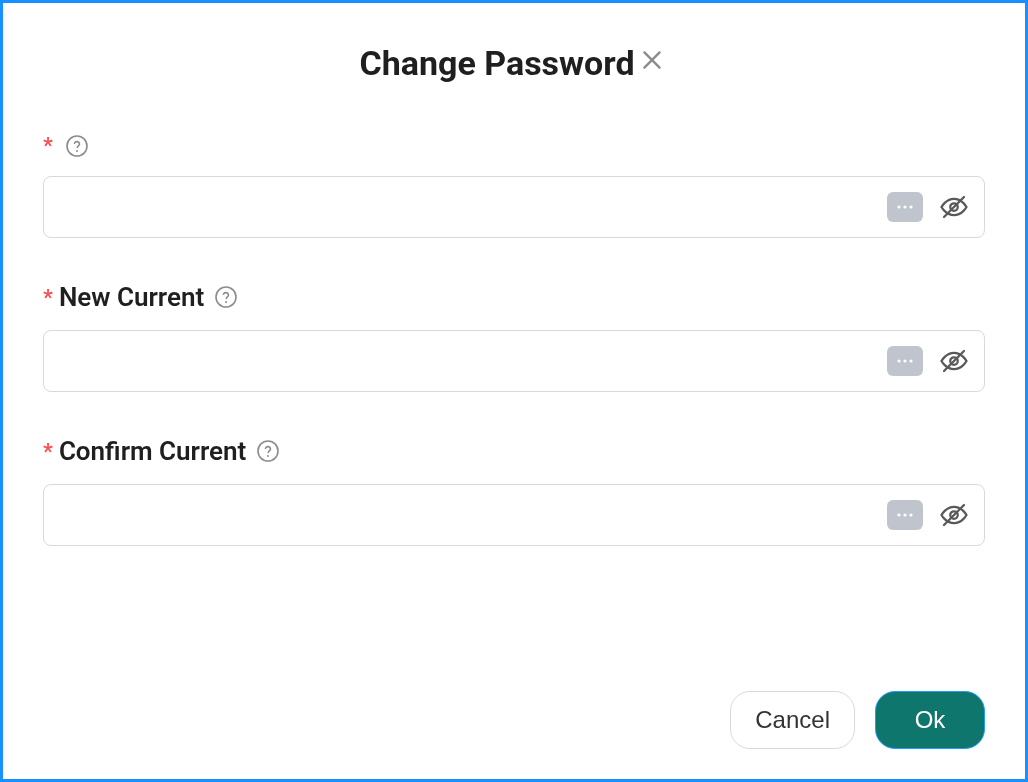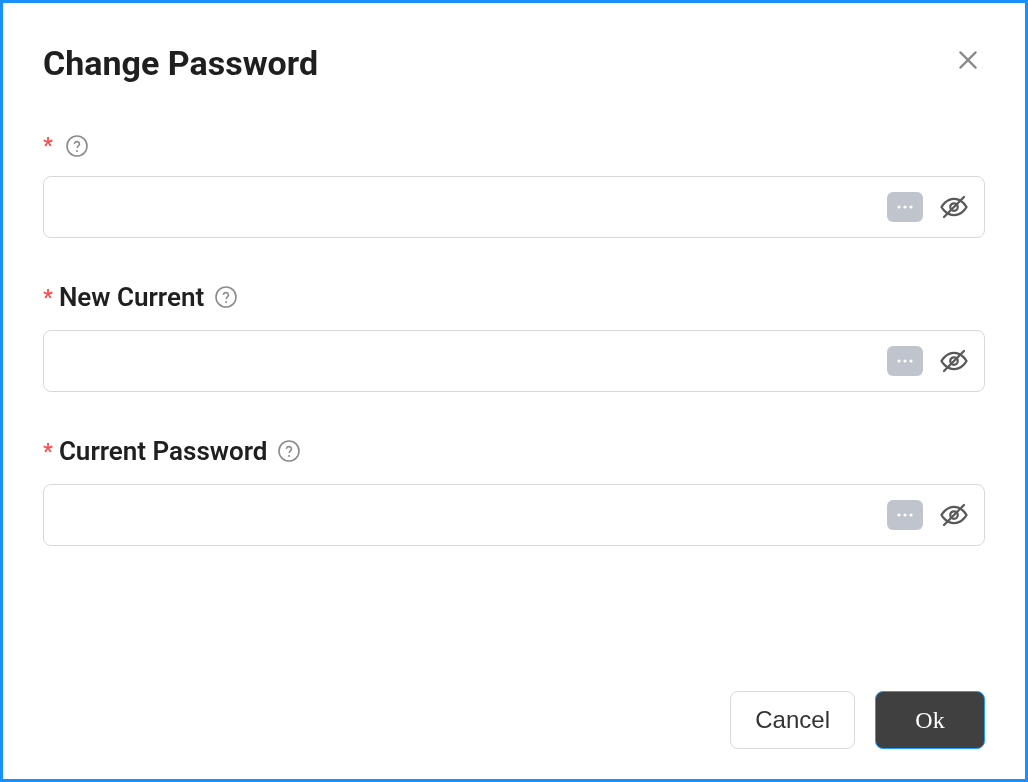--- a/index.html
+++ b/index.html
@@ -8,21 +8,21 @@
       font-family: -apple-system, BlinkMacSystemFont, "Segoe UI", Roboto, "Helvetica Neue", Arial, sans-serif;
       background: #fff;
       border: 3px solid #1890ff;
       padding: 40px 40px 30px 40px;
       position: relative;
       display: flex;
       flex-direction: column;
     }
     .header {
       display: flex;
-      justify-content: space-between;
+      justify-content: center;
       align-items: flex-start;
       margin-bottom: 50px;
     }
     .title {
       font-size: 34px;
       font-weight: 700;
       color: #1f1f1f;
     }
     .close-btn {
       background: transparent;
@@ -106,39 +106,38 @@
     .footer {
       margin-top: auto;
       display: flex;
       justify-content: flex-end;
       gap: 20px;
       padding-top: 20px;
     }
     .btn {
       min-width: 110px;
       height: 58px;
-      border-radius: 8px;
+      border-radius: 20px;
       font-size: 24px;
       font-weight: 500;
       cursor: pointer;
       display: inline-flex;
       align-items: center;
       justify-content: center;
       padding: 0 24px;
     }
     .btn-cancel {
       background: #fff;
       color: #333;
       border: 1px solid #d9d9d9;
     }
     .btn-primary {
-      background: #404040;
+      background: #0f766e;
       color: #fff;
       border: 1px solid #1f9dff;
-      font-family: Liberation Serif, serif;
     }
   </style>
 </head>
 <body>
 
 <div class="header">
   <h1 class="title">Change Password</h1>
   <button class="close-btn" aria-label="Close">
     <span>
       <svg viewBox="0 0 24 24" fill="none" stroke="currentColor" stroke-width="2.2" stroke-linecap="round">
@@ -214,21 +213,21 @@
           </svg>
         </span>
       </button>
     </div>
   </div>
 </div>
 
 <div class="form-group">
   <div class="label-row">
     <span class="required-star">*</span>
-    <span>Current Password</span>
+    <span>Confirm Current</span>
     <span class="help-icon">
       <svg viewBox="0 0 24 24" fill="none" stroke="currentColor" stroke-width="1.6">
         <circle cx="12" cy="12" r="10"></circle>
         <path d="M9.5 9.2a2.6 2.6 0 0 1 5 .9c0 1.5-2.2 2-2.2 3.4" stroke-linecap="round"></path>
         <circle cx="12" cy="17" r="1" fill="currentColor" stroke="none"></circle>
       </svg>
     </span>
   </div>
   <div class="input-wrap">
     <input type="password" class="text-input" value="" style="">

